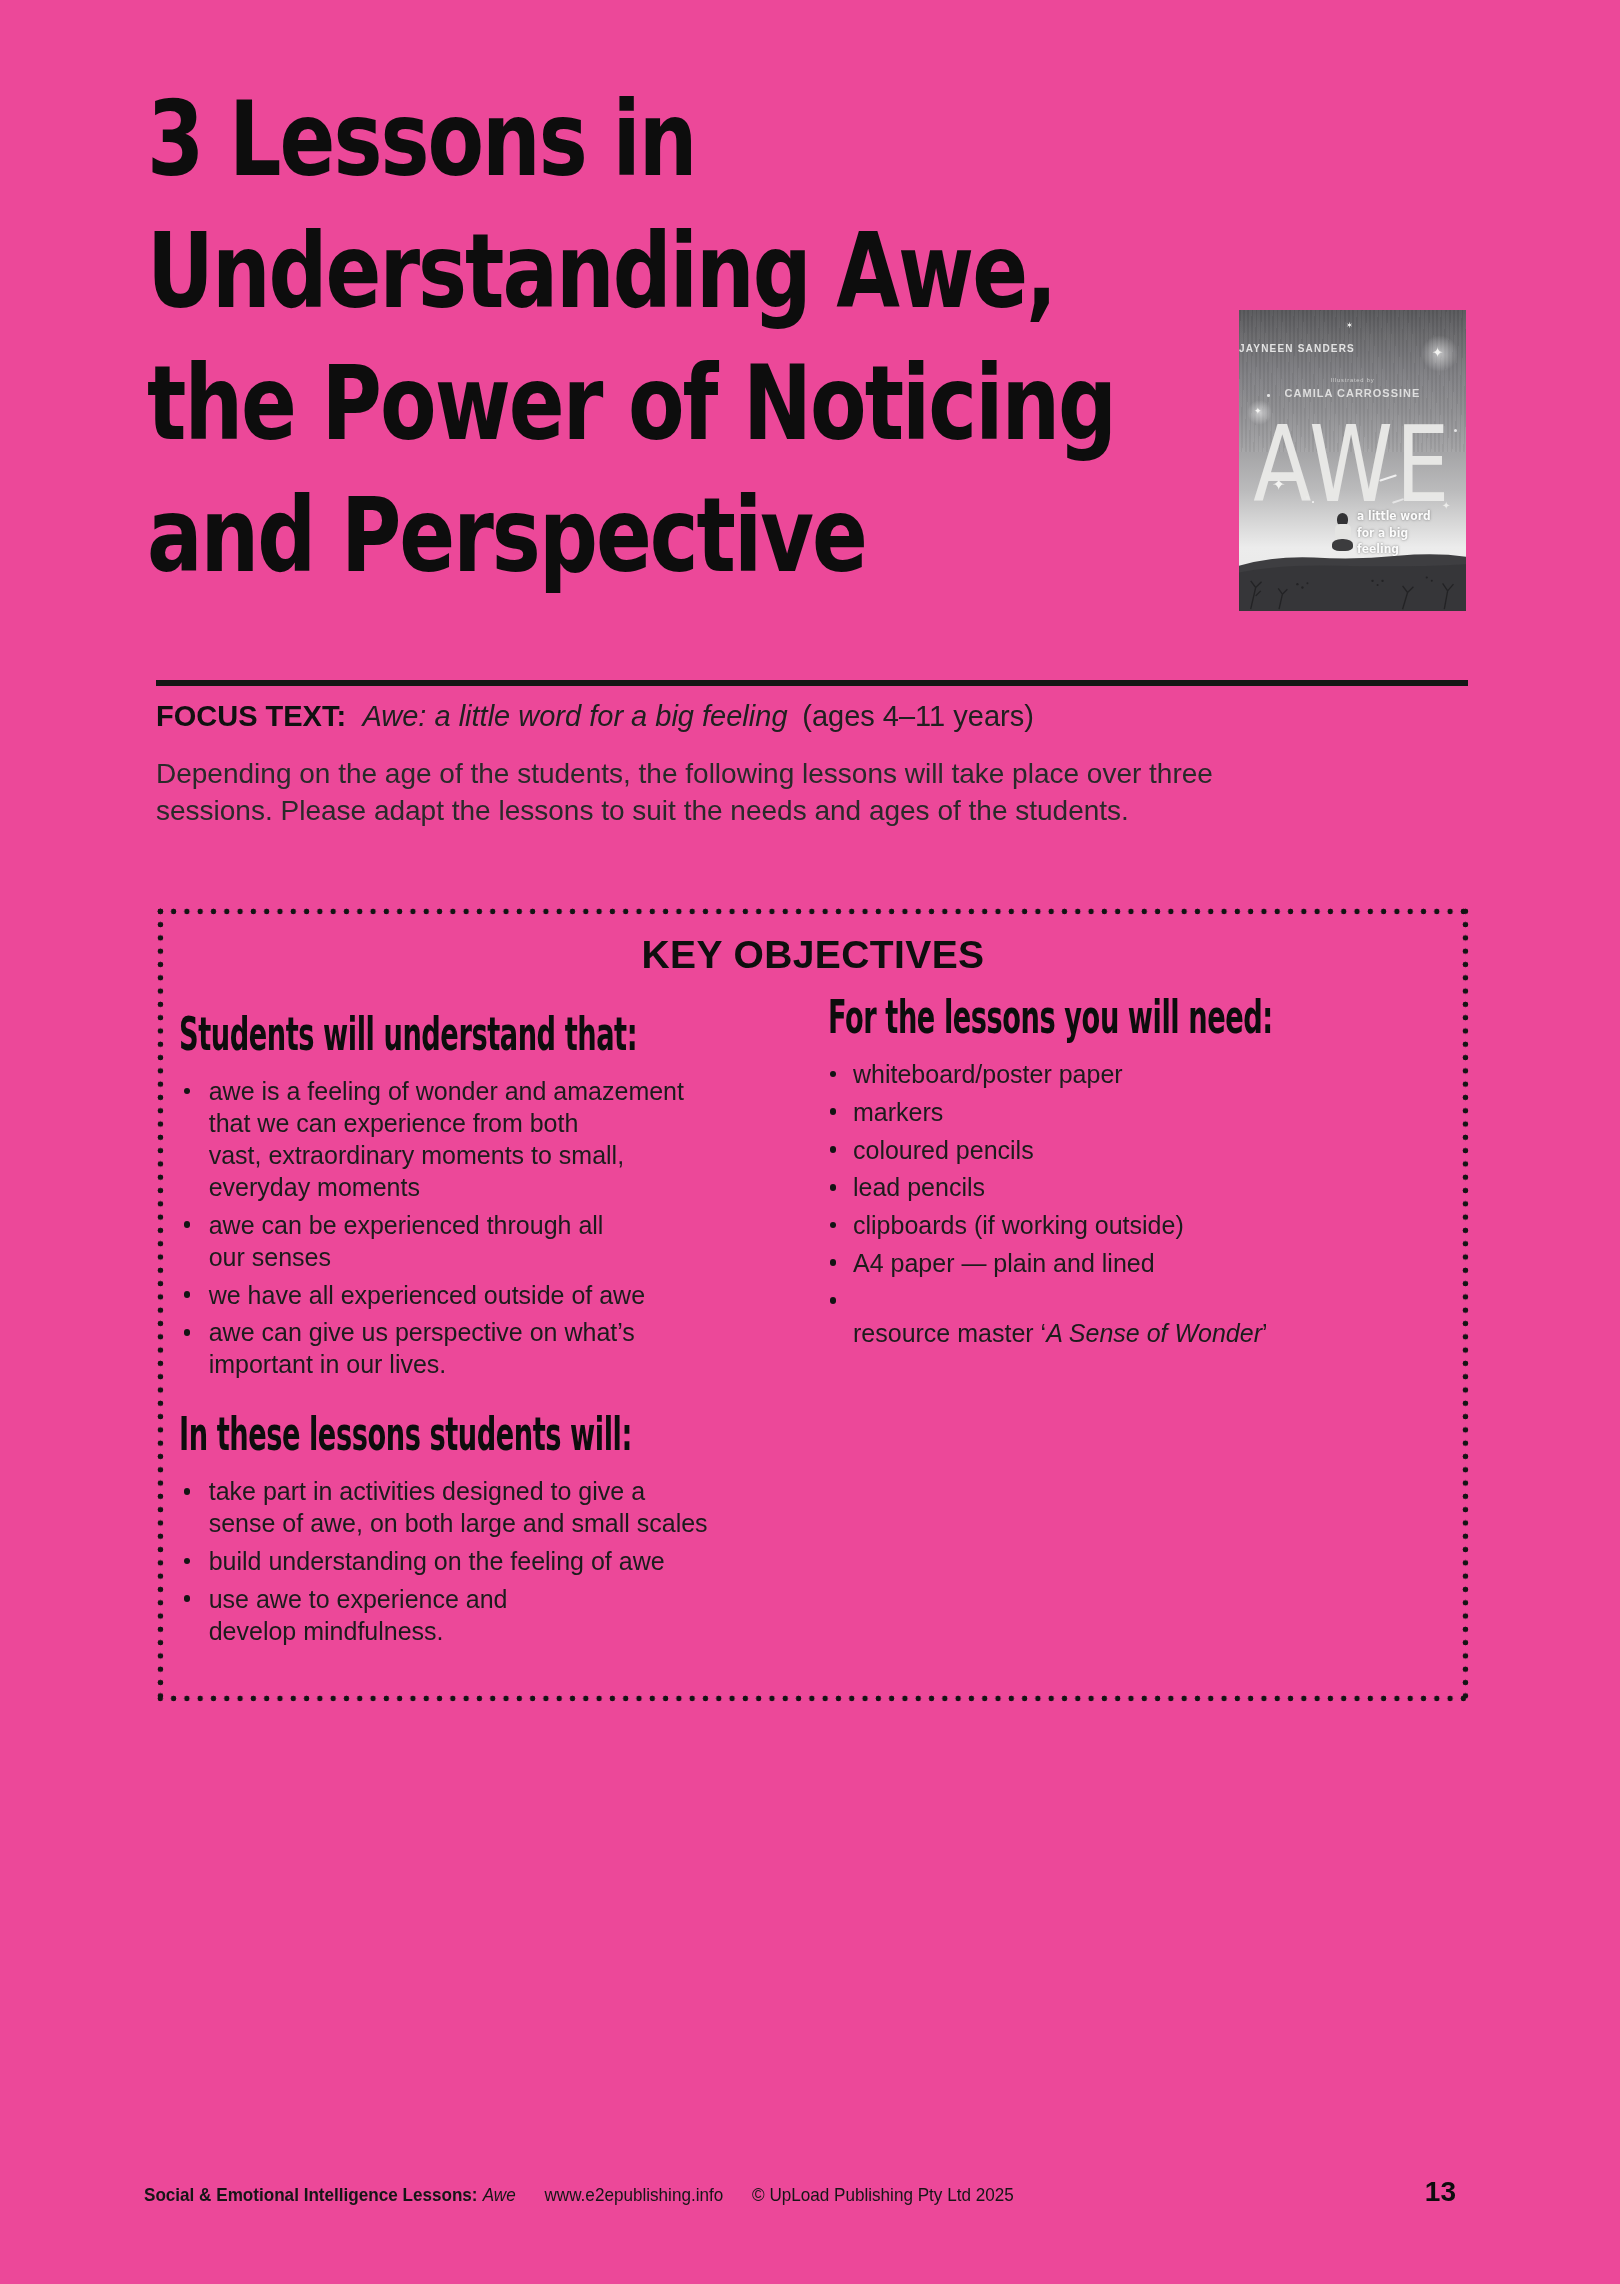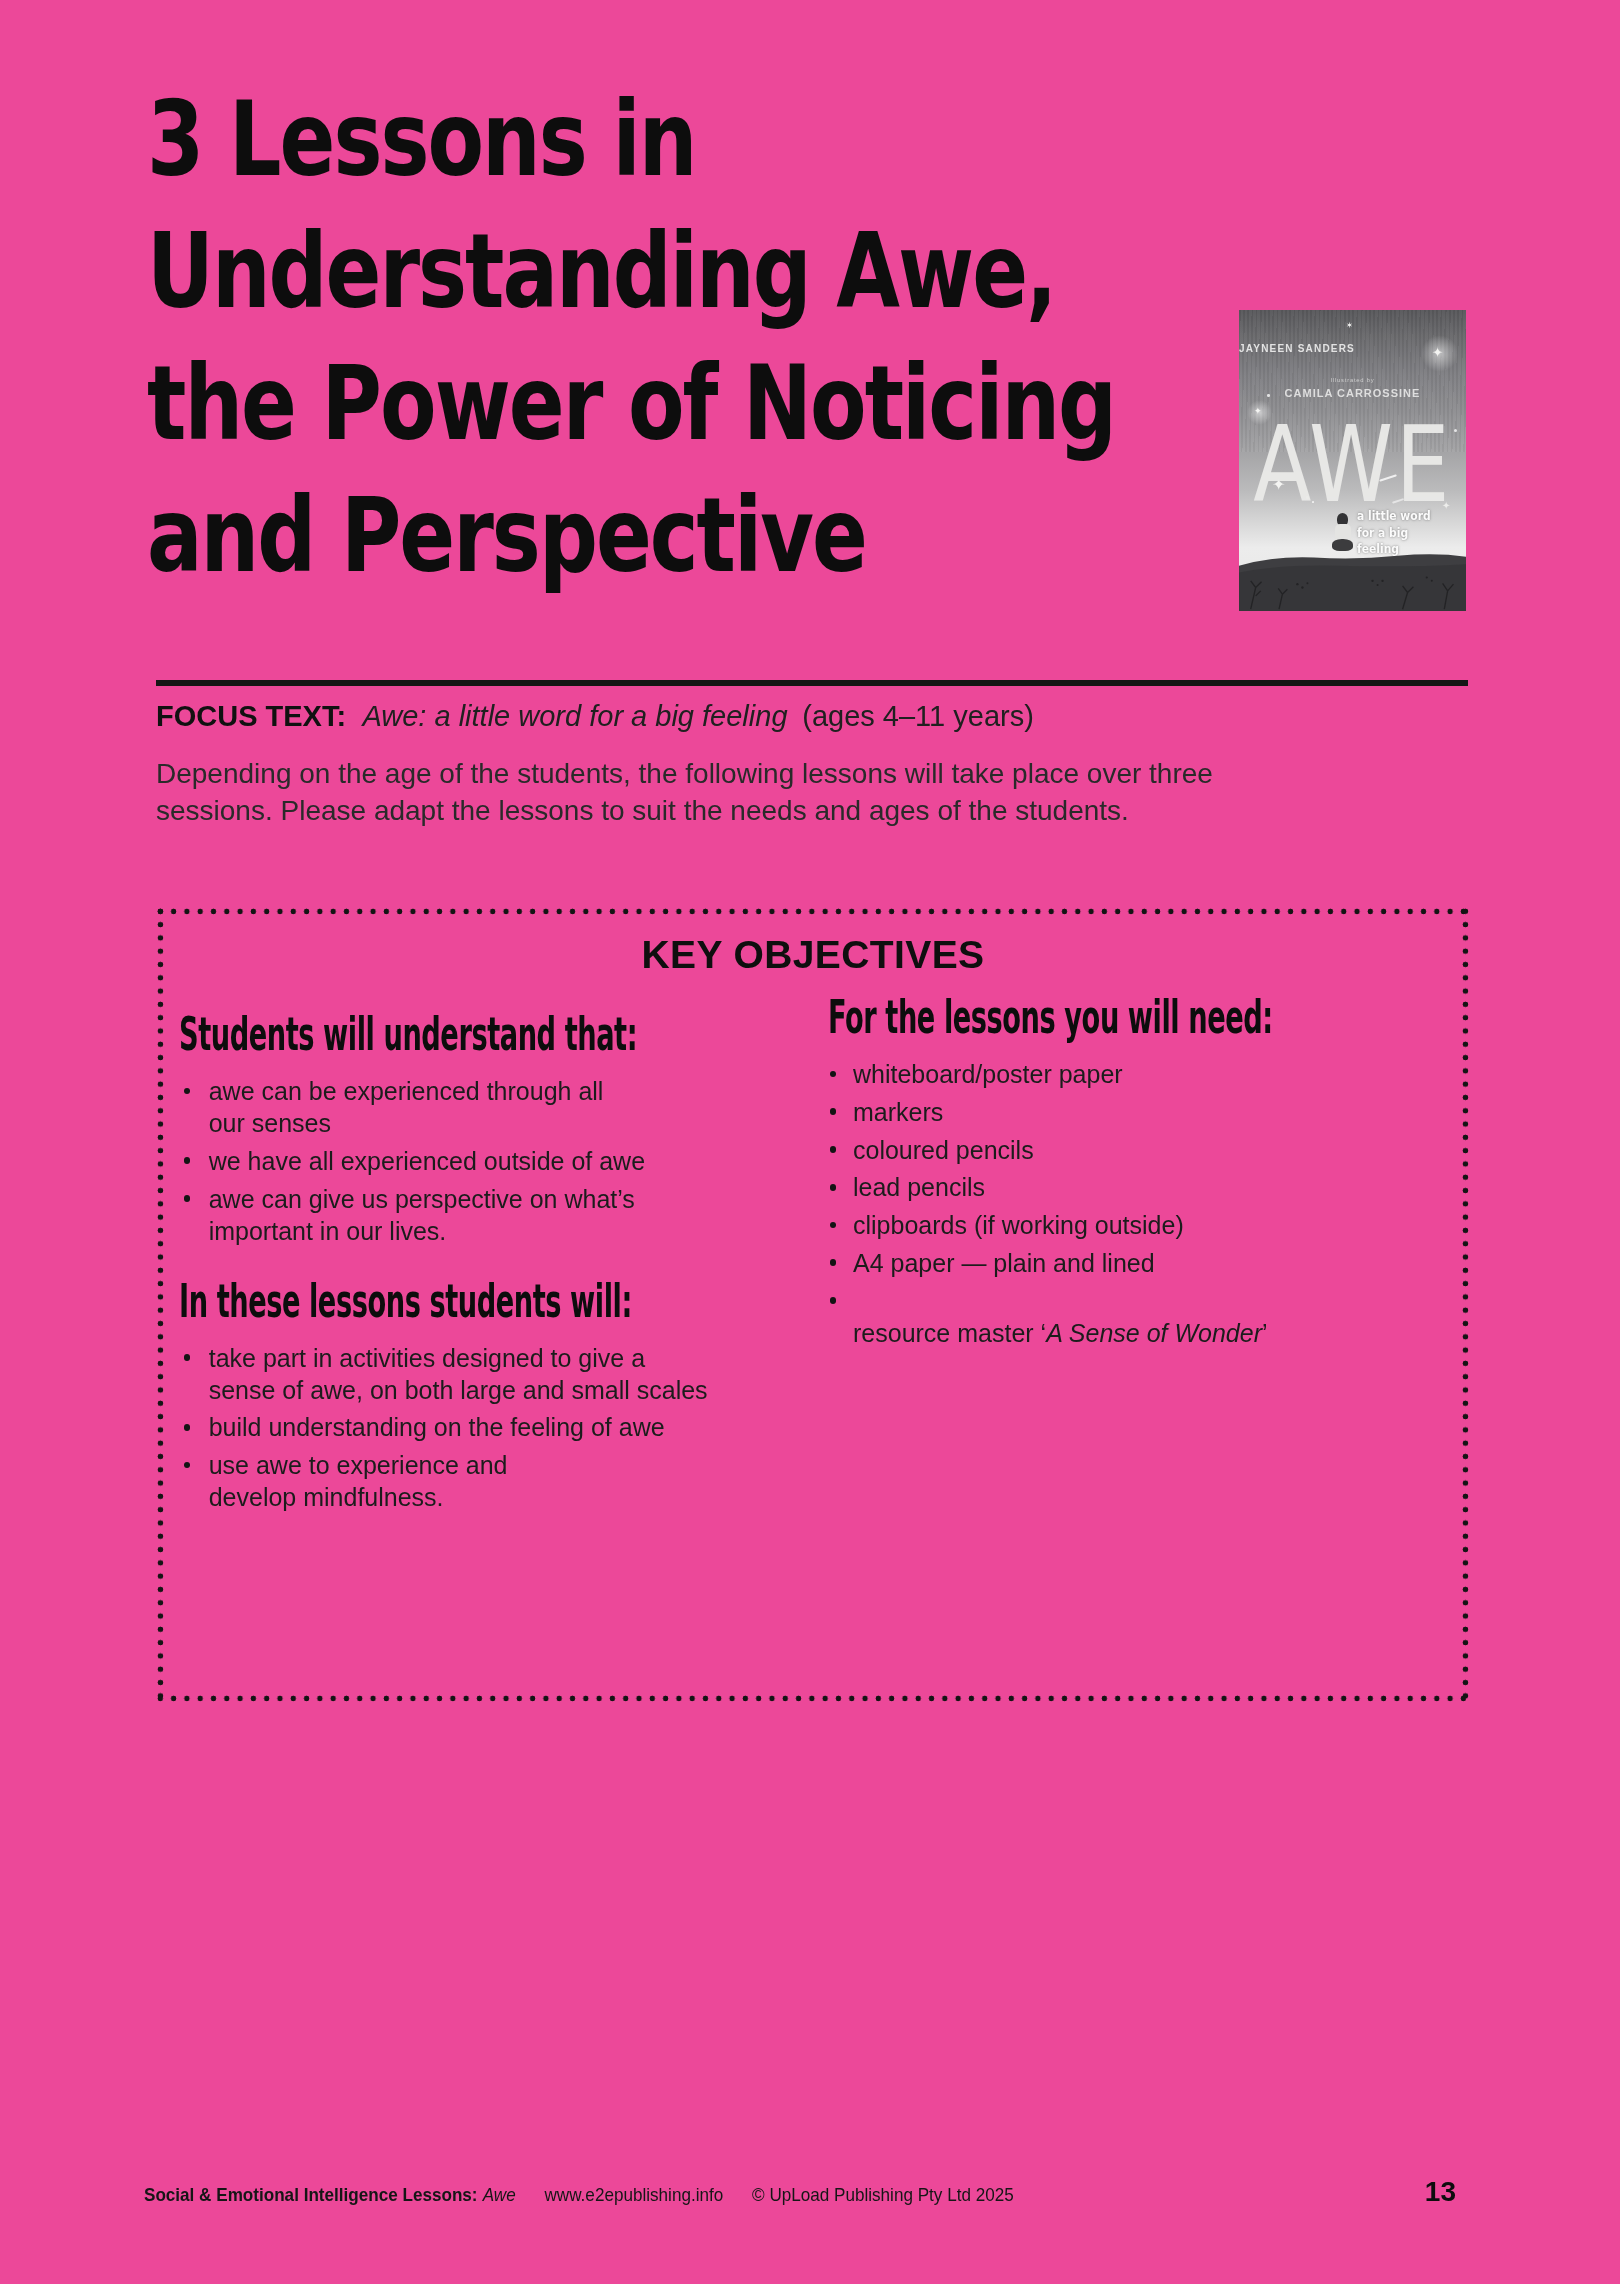--- a/index.html
+++ b/index.html
@@ -227,20 +227,24 @@
     <div class="dot-edge-h edge-top"></div>
     <div class="dot-edge-h edge-bottom"></div>
     <div class="dot-edge-v edge-left"></div>
     <div class="dot-edge-v edge-right"></div>
 
     <div class="objectives-heading">KEY OBJECTIVES</div>
 
     <div class="col-left">
       <div class="hand-h2">Students will understand that:</div>
       <ul class="obj-list">
+        <li><span>awe is a feeling of wonder and amazement
+that we can experience from both
+vast, extraordinary moments to small,
+everyday moments</span></li>
         <li><span>awe can be experienced through all
 our senses</span></li>
         <li><span>we have all experienced outside of awe</span></li>
         <li><span>awe can give us perspective on what’s
 important in our lives.</span></li>
       </ul>
 
       <div class="hand-h2 second-heading">In these lessons students will:</div>
       <ul class="obj-list">
         <li><span>take part in activities designed to give a

